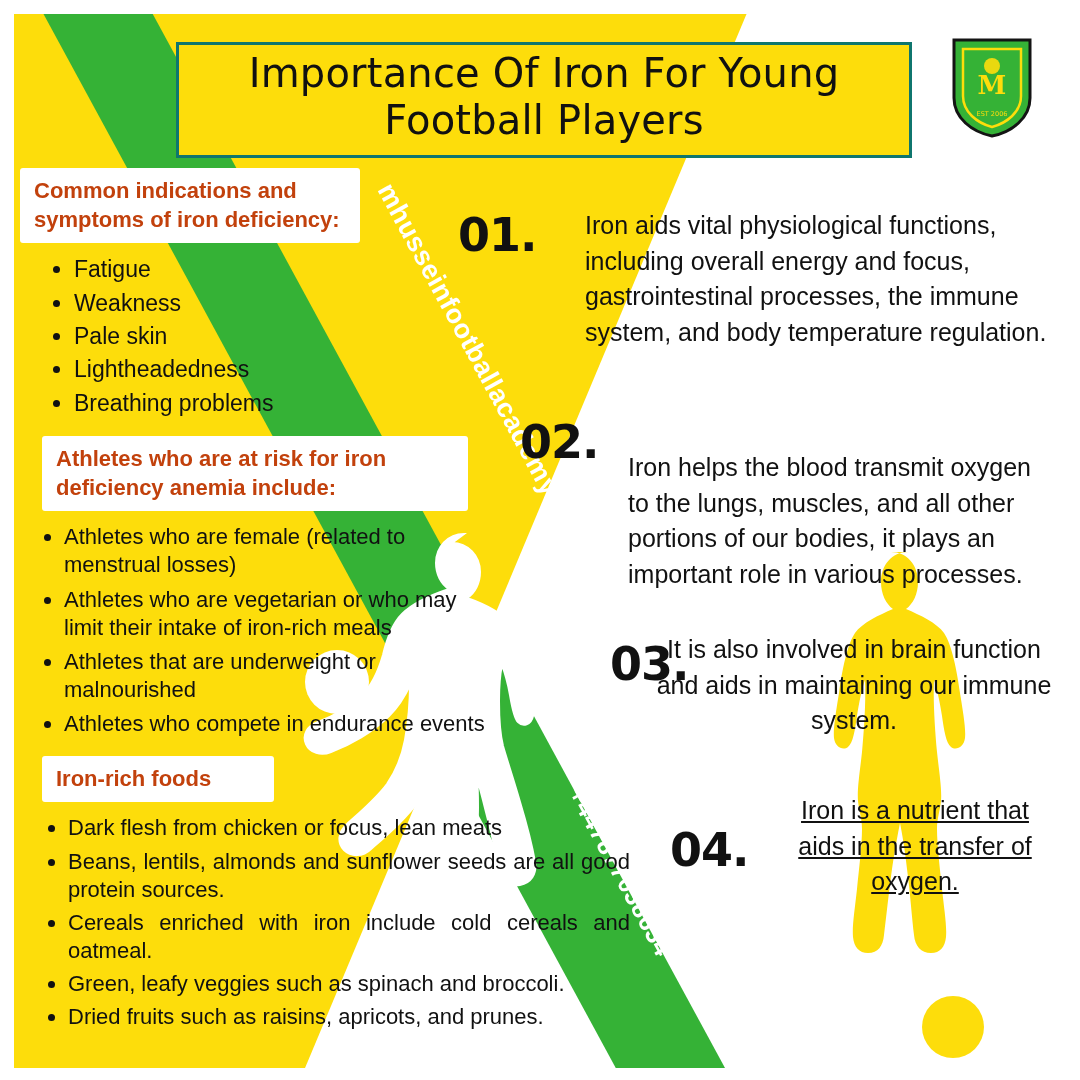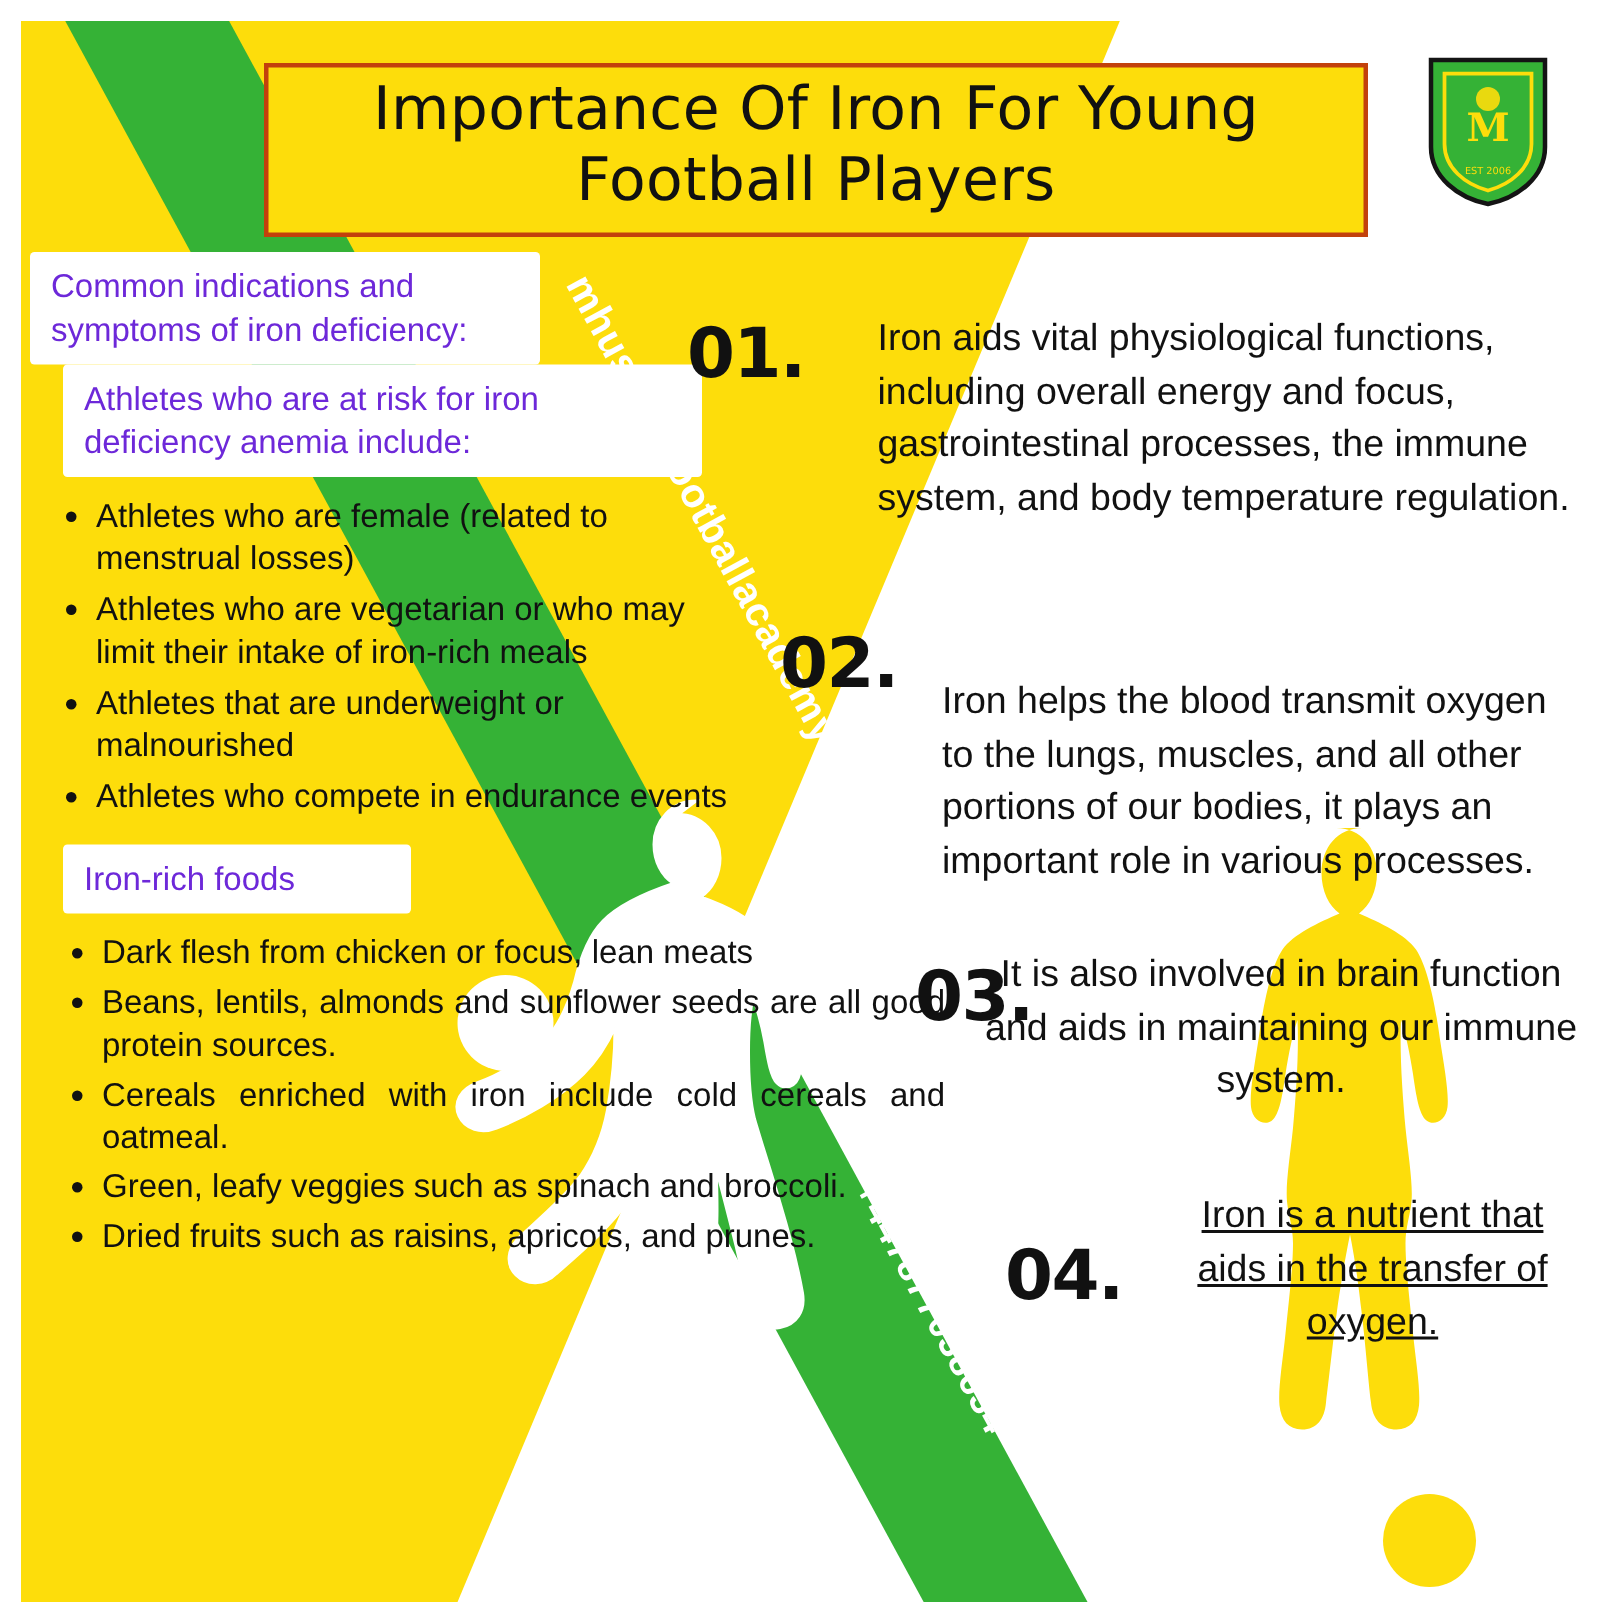--- a/index.html
+++ b/index.html
@@ -58,21 +58,21 @@
     left: 588px; top: 782px;
     font-size: 25px;
     letter-spacing: 0.5px;
     transform: rotate(61.5deg);
   }
 
   
   .title-box {
     position: absolute; left: 176px; top: 42px; width: 736px; height: 116px;
     background: #FDDD0B;
-    border: 3px solid #c2410c;
+    border: 3px solid #0f766e;
     z-index: 20;
     display: flex; align-items: center; justify-content: center;
     padding: 4px 14px 10px 14px;
   }
   .title-text {
     font-family: "DejaVu Sans", sans-serif;
     font-size: 40px; line-height: 1.18; font-weight: 400;
     color: #111111; text-align: center; letter-spacing: 0.2px;
   }
 
@@ -81,22 +81,22 @@
     position: absolute; right: 46px; top: 36px; width: 84px; height: 104px; z-index: 22;
   }
 
   
   .left-col {
     position: absolute; left: 20px; top: 168px; width: 620px; z-index: 12;
   }
   .head-chip {
     display: inline-block;
     background: #ffffff;
-    color: #6d28d9;
-    font-weight: 400;
+    color: #c2410c;
+    font-weight: 700;
     font-size: 22px;
     line-height: 1.32;
     padding: 8px 16px 9px 14px;
     border-radius: 3px;
   }
   .chip-1 { width: 340px; }
   .chip-2 { width: 426px; margin-left: 22px; }
   .chip-3 { width: 232px; margin-left: 22px; }
   ul.bullets {
     margin: 12px 0 18px 0;
@@ -183,20 +183,27 @@
     <path d="M4 4 H80 V62 C80 82 62 96 42 100 C22 96 4 82 4 62 Z" fill="#35B236" stroke="#141414" stroke-width="3"></path>
     <path d="M13 13 H71 V60 C71 76 57 87 42 91 C27 87 13 76 13 60 Z" fill="none" stroke="#FDDD0B" stroke-width="2.5"></path>
     <circle cx="42" cy="30" r="8" fill="#FDDD0B" opacity="0.9"></circle>
     <text x="42" y="58" font-family="DejaVu Serif, serif" font-size="26" font-weight="700" fill="#FDDD0B" text-anchor="middle">M</text>
     <text x="42" y="80" font-family="DejaVu Sans, sans-serif" font-size="6.5" fill="#FDDD0B" text-anchor="middle">EST 2006</text>
   </svg>
 
   <div class="left-col">
 
     <div class="head-chip chip-1">Common indications and symptoms of iron deficiency:</div>
+    <ul class="bullets sym">
+      <li>Fatigue</li>
+      <li>Weakness</li>
+      <li>Pale skin</li>
+      <li>Lightheadedness</li>
+      <li>Breathing problems</li>
+    </ul>
 
     <div class="head-chip chip-2">Athletes who are at risk for iron deficiency anemia include:</div>
     <ul class="bullets risk tight">
       <li>Athletes who are female (related to menstrual losses)</li>
       <li>Athletes who are vegetarian or who may limit their intake of iron-rich meals</li>
       <li>Athletes that are underweight or malnourished</li>
       <li>Athletes who compete in endurance events</li>
     </ul>
 
     <div class="head-chip chip-3">Iron-rich foods</div>

